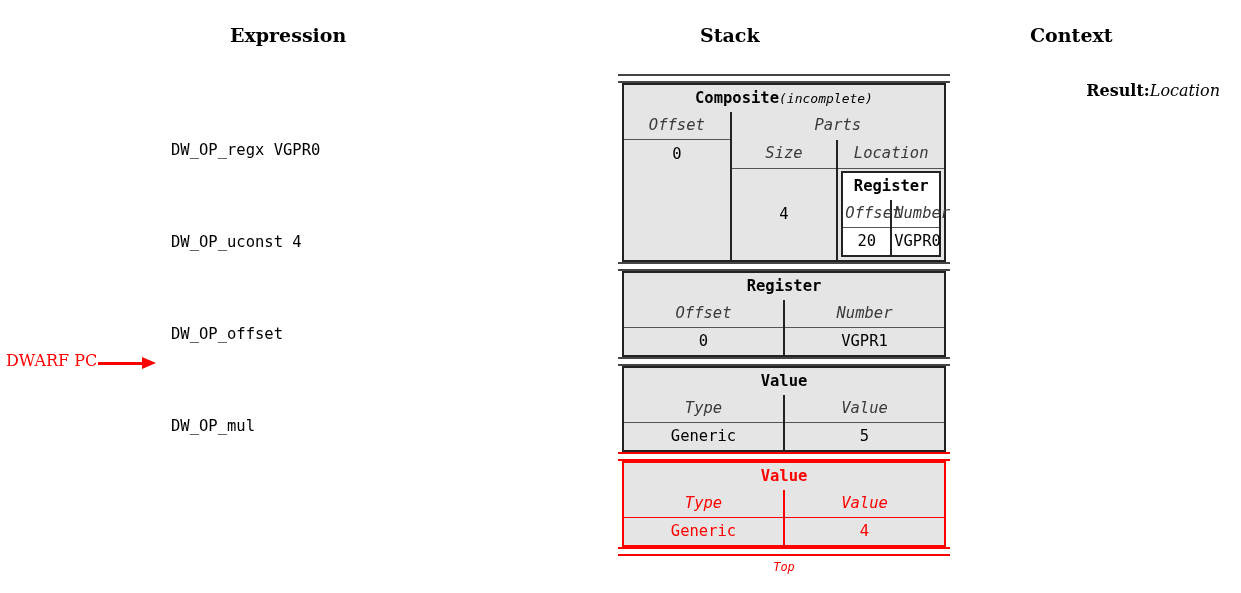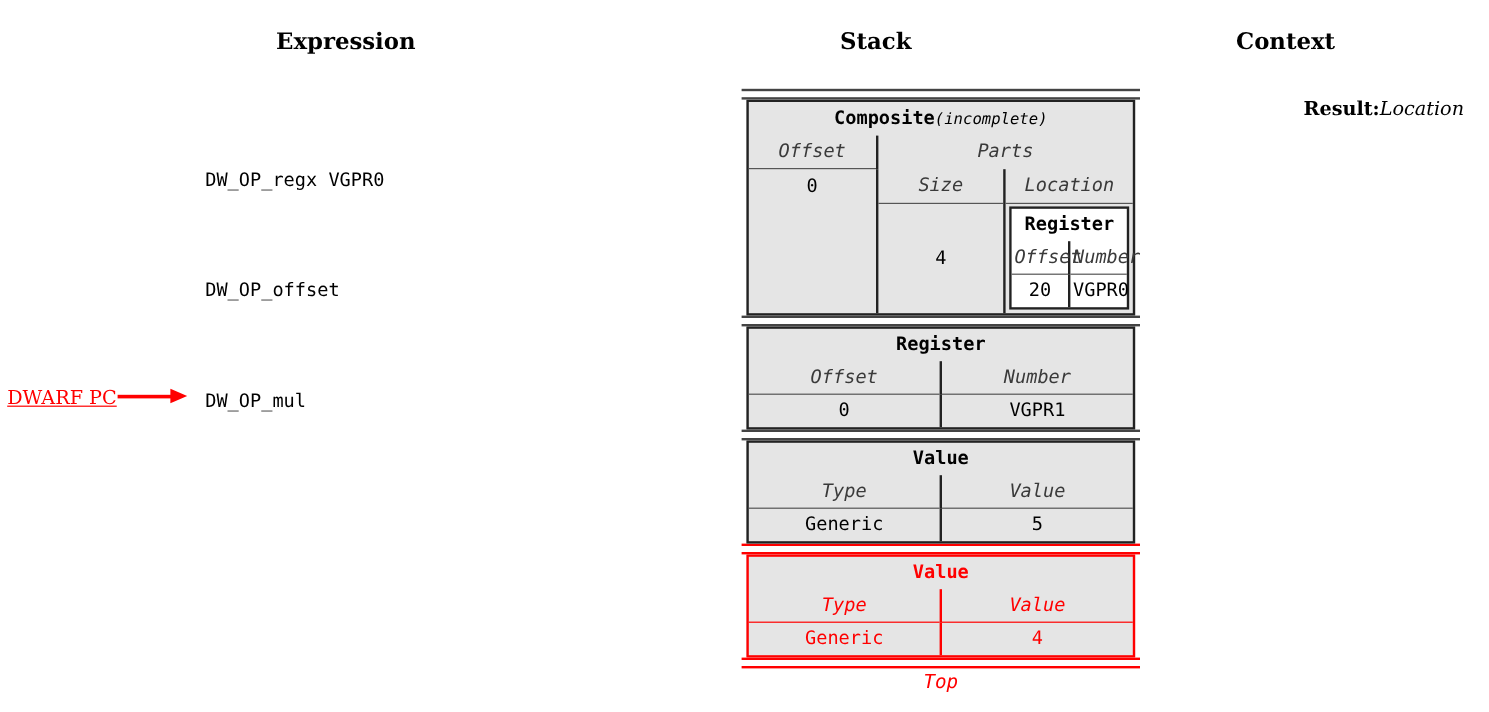--- a/index.html
+++ b/index.html
@@ -36,26 +36,25 @@
     line-height: 30.6px;
     letter-spacing: 0px;
     white-space: pre;
   }
   .expr-line { height: 30.6px; }
 
   
   #pc-marker {
     position: absolute;
     left: 6px;
-    top: 324px;
+    top: 345px;
     height: 24px;
     display: flex;
-    align-items: flex-start;
+    align-items: flex-end;
     color: #ff0000;
-    text-decoration: underline;
   }
   #pc-label {
     font-family: "DejaVu Serif", serif;
     font-size: 16px;
     color: #ff0000;
     line-height: 1;
   }
   #pc-arrow {
     position: relative;
     width: 62px;
@@ -143,21 +142,21 @@
     border: 2px solid #222222;
     box-sizing: border-box;
     margin: 2px 3px 3px 3px;
     background: #ffffff;
   }
 
   #top-label {
     text-align: center;
     color: #ff0000;
     font-style: italic;
-    font-size: 16px;
+    font-size: 12px;
     line-height: 20px;
     margin-top: 1px;
   }
 
   
   #context-block {
     position: absolute;
     left: 1020px;
     top: 78px;
     width: 200px;
@@ -171,20 +170,21 @@
 </style>
 </head>
 <body>
 
 <div class="serif-head" id="hdr-expression">Expression</div>
 <div class="serif-head" id="hdr-stack">Stack</div>
 <div class="serif-head" id="hdr-context">Context</div>
 
 <div id="expression-list">
   <div class="expr-line">DW_OP_regx VGPR0</div>
+  <div class="expr-line">DW_OP_uconst 4</div>
   <div class="expr-line">DW_OP_offset</div>
   <div class="expr-line">DW_OP_mul</div>
   
   
   
   
   
   
   
 </div>

